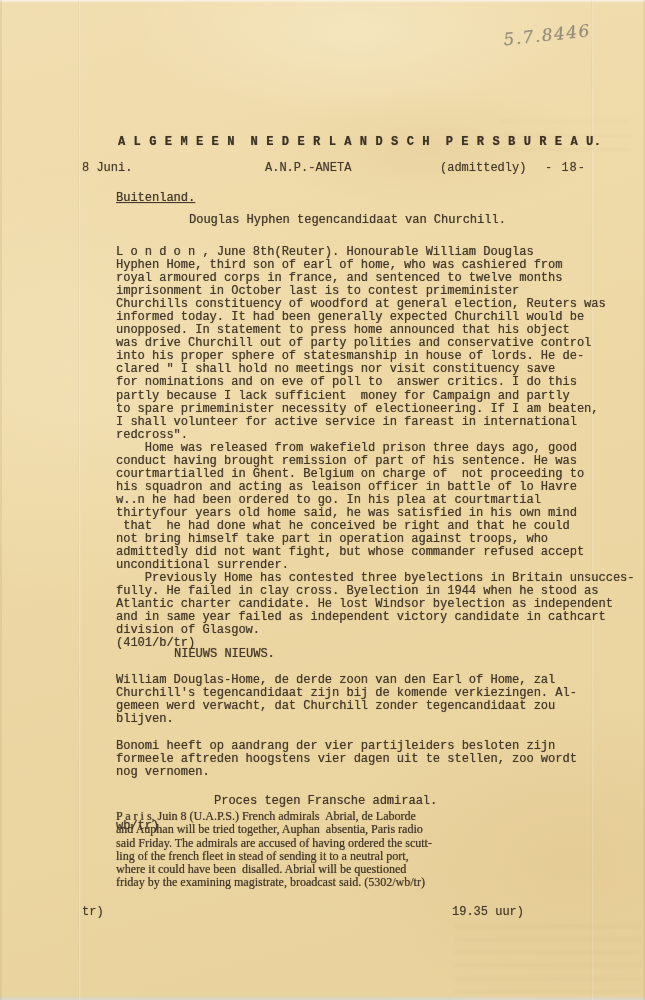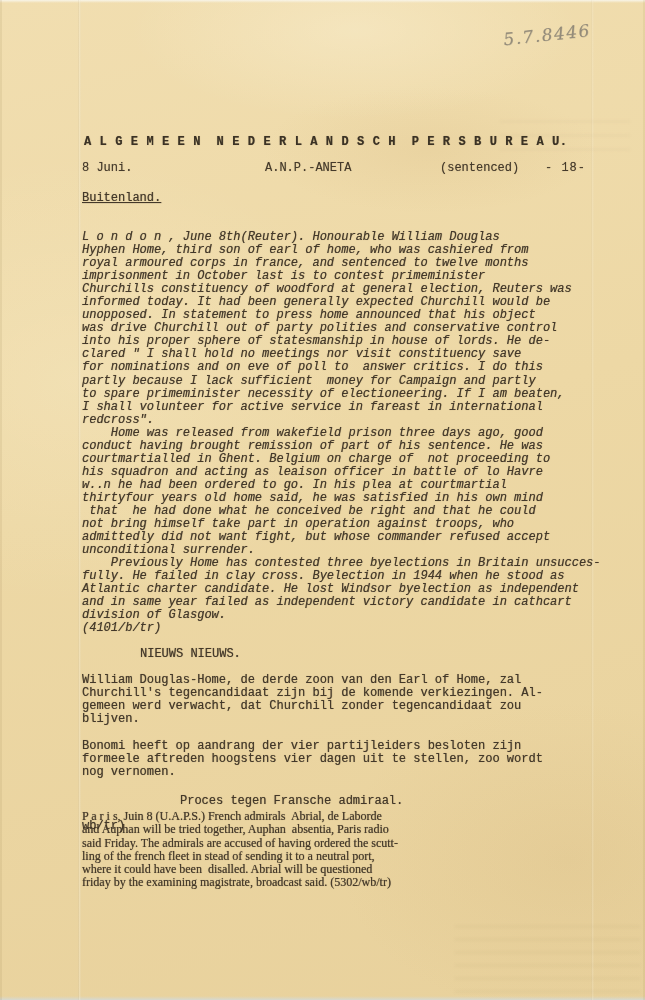--- a/index.html
+++ b/index.html
@@ -12,20 +12,21 @@
       radial-gradient(ellipse 300px 120px at 55% 3%, rgba(255,248,226,0.30), transparent 75%),
       linear-gradient(165deg,#f1deb0 0%, #edd8a5 45%, #e8d19c 100%);
     font-family:"Liberation Mono","DejaVu Sans Mono",monospace;
     color:#463c2d;
   }
   .t{
     position:absolute;white-space:pre;
     font-size:12px;line-height:13.05px;
     color:rgba(62,52,38,0.93);
     text-shadow:0 0 0.7px rgba(70,58,42,0.55), 0.4px 0.4px 0.5px rgba(70,58,42,0.25);
+    margin-left:34px;
   }
   .agency{letter-spacing:0.6px;font-weight:bold;color:rgba(55,46,34,0.95);}
   .dateline{position:absolute;left:82px;top:161px;width:520px;height:14px;}
   .dateline span{position:absolute;top:0;white-space:pre;font-size:12px;
     color:rgba(62,52,38,0.93);
     text-shadow:0 0 0.7px rgba(70,58,42,0.55);text-align:center;}
   .dl-date{left:0;}
   .dl-wire{left:183px;}
   .dl-copy{left:358px;}
   .dl-num{left:463px;letter-spacing:1px;}
@@ -79,28 +80,29 @@
   <div class="ghost2"></div>
   <div class="ghost"></div>
 
   <div class="handwritten">5.7.8446</div>
 
   <div class="t agency" style="left:84px;top:136px;">A L G E M E E N  N E D E R L A N D S C H  P E R S B U R E A U.</div>
 
   <div class="dateline">
     <span class="dl-date">8 Juni.</span>
     <span class="dl-wire">A.N.P.-ANETA</span>
-    <span class="dl-copy">(sentenced)</span>
+    <span class="dl-copy">(admittedly)</span>
     <span class="dl-num">- 18-</span>
   </div>
 
   <div class="t" style="left:82px;top:192px;text-decoration:underline;">Buitenland.</div>
 
+  <div class="t" style="left:155px;top:214px;">Douglas Hyphen tegencandidaat van Churchill.</div>
 
-  <div class="t" style="left:82px;top:231px;font-style:italic;">L o n d o n , June 8th(Reuter). Honourable William Douglas
+  <div class="t" style="left:82px;top:246px;">L o n d o n , June 8th(Reuter). Honourable William Douglas
 Hyphen Home, third son of earl of home, who was cashiered from
 royal armoured corps in france, and sentenced to twelve months
 imprisonment in October last is to contest primeminister
 Churchills constituency of woodford at general election, Reuters was
 informed today. It had been generally expected Churchill would be
 unopposed. In statement to press home announced that his object
 was drive Churchill out of party polities and conservative control
 into his proper sphere of statesmanship in house of lords. He de-
 clared " I shall hold no meetings nor visit constituency save
 for nominations and on eve of poll to  answer critics. I do this
@@ -140,14 +142,18 @@
 
   <div class="t" style="left:180px;top:795px;">Proces tegen Fransche admiraal.</div>
 
   <div class="t body2" style="left:82px;top:810px;">P a r i s, Juin 8 (U.A.P.S.) French admirals  Abrial, de Laborde
 and Auphan will be tried together, Auphan  absentia, Paris radio
 said Friday. The admirals are accused of having ordered the scutt-
 ling of the french fleet in stead of sending it to a neutral port,
 where it could have been  disalled. Abrial will be questioned
 friday by the examining magistrate, broadcast said. (5302/wb/tr)</div>
 
+  <div class="footer-row">
+    <span class="ft-left">tr)</span>
+    <span class="ft-time">19.35 uur)</span>
+  </div>
 
 </div>
 
 </body></html>

